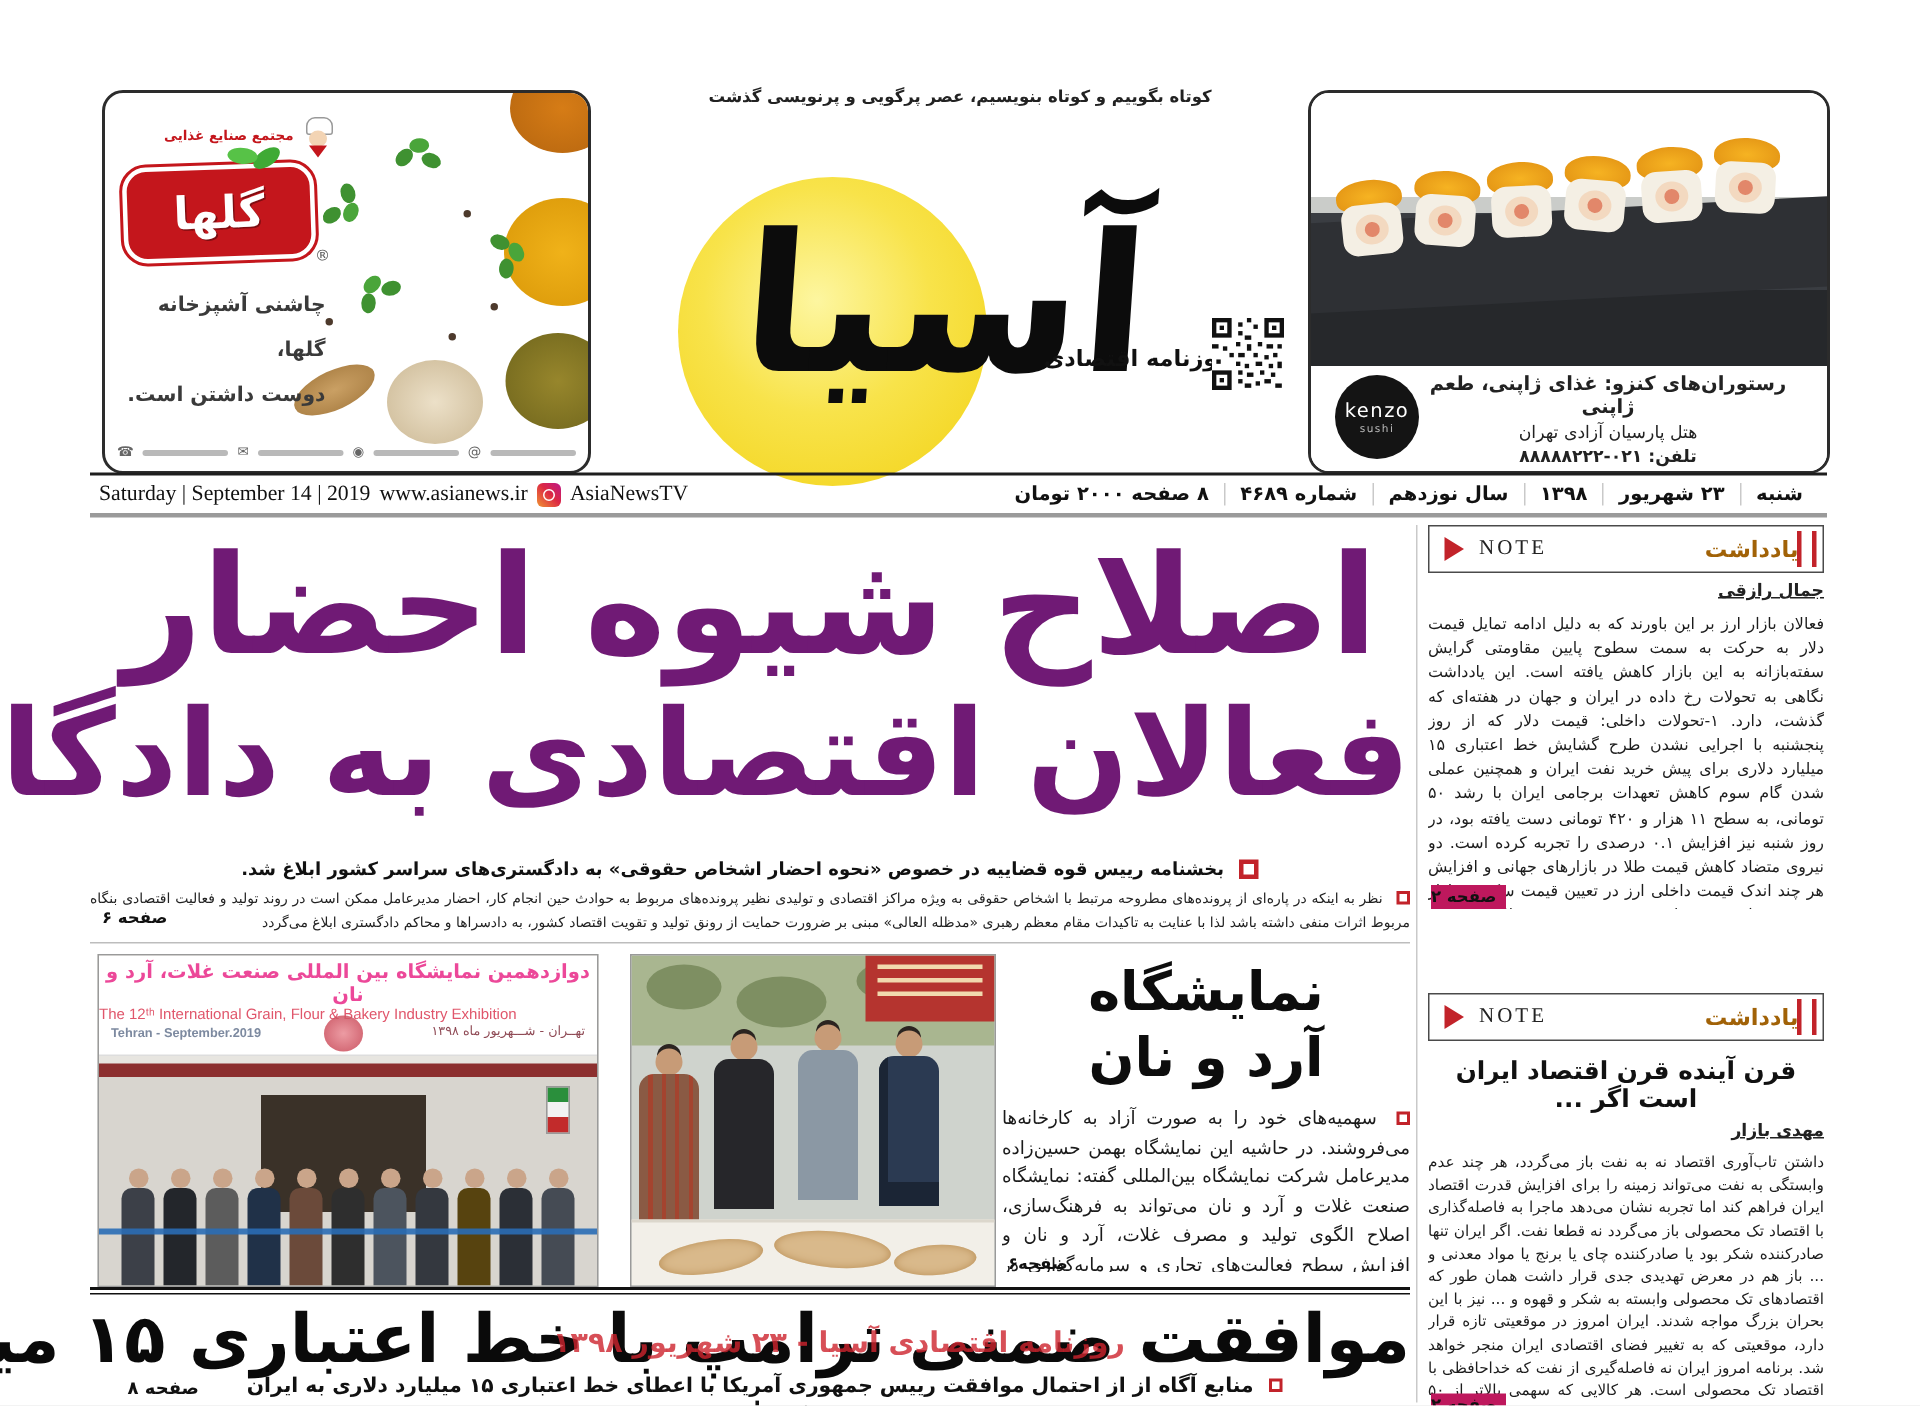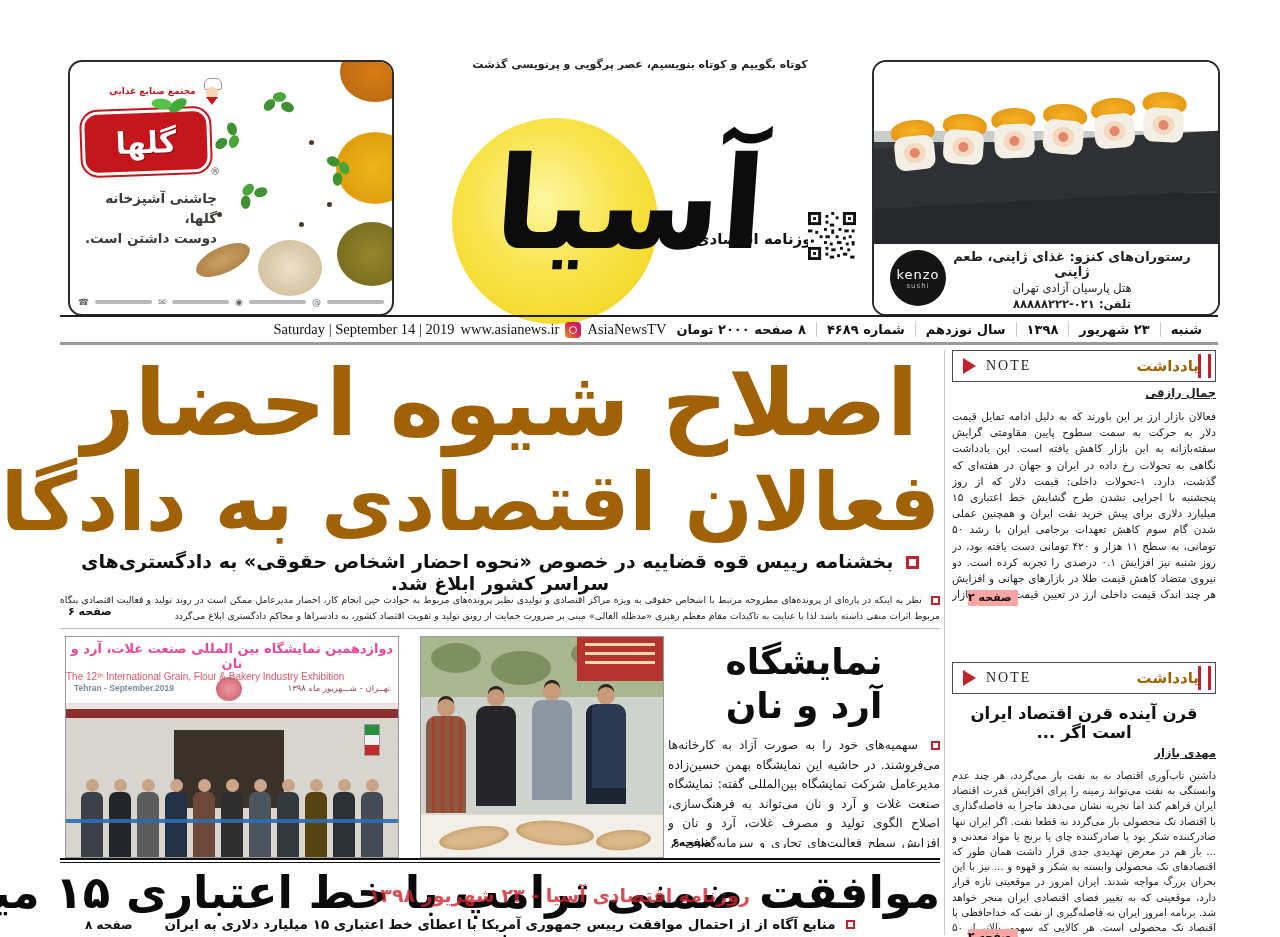--- a/index.html
+++ b/index.html
@@ -40,21 +40,21 @@
   .chef .head{position:absolute;top:9px;left:5px;width:12px;height:11px;background:#f3d4b4;border-radius:50%;}
   .chef .scarf{position:absolute;top:19px;left:5px;width:0;height:0;border-left:6px solid transparent;border-right:6px solid transparent;border-top:8px solid #c4161c;}
   .golha-logo{position:relative;margin-top:14px;width:122px;height:58px;background:#c4161c;border:3px solid #fff;
               outline:2px solid #c4161c;border-radius:16px;display:flex;align-items:center;justify-content:center;
               transform:rotate(-2deg);}
   .golha-logo .brand{color:#fff;font-size:30px;font-weight:bold;direction:rtl;text-shadow:1px 1px 0 #7e0d11;}
   .leaf{position:absolute;width:20px;height:11px;border-radius:60% 40% 60% 40%;background:#3faa35;}
   .leaf.l1{top:-12px;right:18px;transform:rotate(-25deg);}
   .leaf.l2{top:-14px;right:34px;transform:rotate(15deg);background:#57c247;}
   .golha-reg{position:absolute;right:-12px;bottom:-8px;font-size:10px;color:#555;}
-  .golha-slogan{margin-top:14px;font-size:13.5px;font-weight:bold;color:#3a3a3a;direction:rtl;line-height:20px;}
+  .golha-slogan{margin-top:14px;font-size:13.5px;font-weight:bold;color:#3a3a3a;direction:rtl;line-height:30px;}
   .contact-strip{position:absolute;left:8px;right:8px;bottom:5px;height:14px;display:flex;align-items:center;gap:6px;
                  color:#666;font-size:9px;}
   .blurline{height:4px;border-radius:2px;background:#b9b9b9;flex:1;}
 
   
   .sushi-photo{position:absolute;left:0;top:0;width:100%;height:182px;
                background:linear-gradient(#ffffff 0 38%,#caccc9 38% 44%,#3a3d42 44% 72%,#26282b 72% 100%);}
   .board{position:absolute;left:-20px;top:78px;width:380px;height:60px;background:#2e3034;transform:rotate(-3deg);}
   .sushi{position:absolute;width:44px;height:50px;}
   .sushi .body{position:absolute;bottom:0;left:2px;width:40px;height:34px;background:#f4efe4;border-radius:10px;}
@@ -84,21 +84,21 @@
            justify-content:center;font-size:128px;font-weight:bold;color:#0c0c0c;direction:rtl;
            transform:skewX(-4deg);}
   .logo-sub{position:absolute;left:688px;top:230px;width:140px;text-align:center;font-size:15px;font-weight:bold;
             color:#111;direction:rtl;}
   .qr{position:absolute;left:808px;top:212px;width:48px;height:48px;}
 
   
   .rule-top{position:absolute;left:60px;top:315px;width:1158px;border-top:2px solid #1e1e1e;}
   .rule-bottom{position:absolute;left:60px;top:342px;width:1158px;border-top:3px solid #9a9a9a;}
   .dateline{position:absolute;left:60px;top:317px;width:1158px;height:25px;display:flex;align-items:center;
-            justify-content:flex-end;padding:0 6px;box-sizing:border-box;}
+            justify-content:space-between;padding:0 6px;box-sizing:border-box;}
   .date-left{display:flex;align-items:center;gap:6px;font-family:"Liberation Serif",serif;font-size:14.5px;color:#111;}
   .insta{width:16px;height:16px;border-radius:4px;position:relative;
          background:linear-gradient(45deg,#f09433,#dc2743 55%,#bc1888);}
   .insta::after{content:"";position:absolute;left:4px;top:4px;width:6px;height:6px;border:1.5px solid #fff;border-radius:50%;}
   .date-right{display:flex;direction:rtl;align-items:center;font-size:13px;color:#111;font-weight:bold;}
   .fa-item{padding:0 10px;}
   .fa-item:not(:last-child){border-left:1px solid #c9c9c9;}
 
   
   .col-divider{position:absolute;left:944px;top:350px;height:585px;border-left:1px solid #c9c9c9;}
@@ -110,30 +110,30 @@
   .note-fa{position:absolute;right:16px;font-size:15px;font-weight:bold;color:#a16207;direction:rtl;}
   .note-bars{position:absolute;right:4px;top:3px;bottom:3px;width:7px;border-left:3px solid #c2232a;border-right:3px solid #c2232a;}
   .note-title{margin-top:10px;text-align:center;font-size:16.5px;font-weight:bold;color:#111;direction:rtl;}
   .note-author{margin-top:4px;font-size:11.5px;font-weight:bold;color:#222;direction:rtl;
                text-decoration:underline;}
   .note-body{position:relative;margin-top:8px;font-size:10.6px;line-height:16.2px;text-align:justify;direction:rtl;
              color:#1c1c1c;overflow:hidden;}
   .n1 .note-body{height:198px;}
   .n2 .note-body{height:176px;font-size:10.2px;line-height:15.2px;}
   .pageref{font-weight:bold;font-size:11px;color:#111;direction:rtl;}
-  .note-body .pageref{position:absolute;left:16px;bottom:0;background:#fca5a5;padding-right:6px;}
-
-  
-  .lead-h1{position:absolute;left:60px;width:880px;text-align:center;font-weight:bold;color:#a16207;direction:rtl;
+  .note-body .pageref{position:absolute;left:2px;bottom:0;background:#be185d;padding-right:6px;}
+
+  
+  .lead-h1{position:absolute;left:60px;width:880px;text-align:center;font-weight:bold;color:#701a75;direction:rtl;
            white-space:nowrap;letter-spacing:-2px;}
   .lead-h1.line1{top:350px;font-size:92px;}
   .lead-h1.line2{top:456px;font-size:80px;}
   .bullet{display:inline-block;width:7px;height:7px;background:#fff;border:3px solid #c2232a;margin:0 0 1px 6px;
           vertical-align:middle;}
-  .lead-sub{position:absolute;left:60px;top:550px;width:880px;text-align:center;font-size:19px;font-weight:bold;
+  .lead-sub{position:absolute;left:60px;top:572px;width:880px;text-align:center;font-size:12px;font-weight:bold;
             color:#111;direction:rtl;}
   .lead-body{position:absolute;left:60px;top:592px;width:880px;height:32px;font-size:9.3px;line-height:15.5px;
              text-align:justify;direction:rtl;color:#222;overflow:hidden;}
   .lead-pageref{position:absolute;left:68px;top:605px;}
   .rule-mid{position:absolute;left:60px;top:628px;width:880px;border-top:1px solid #bdbdbd;}
 
   
   .photo{position:absolute;top:636px;height:220px;border:1px solid #9a9a9a;overflow:hidden;background:#e7e5e0;}
   .photo-expo{left:65px;width:332px;}
   .banner{position:absolute;left:0;top:0;width:100%;height:66px;background:#fff;border-bottom:1px solid #ddd;}

